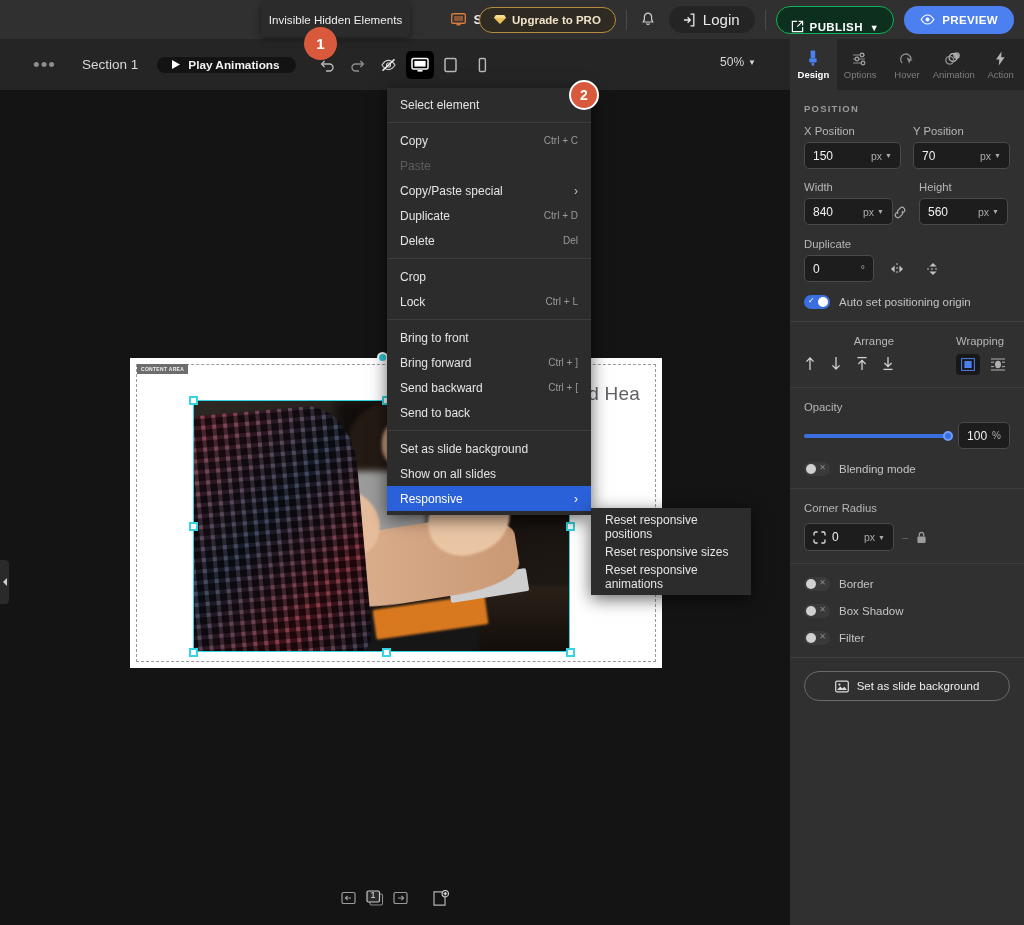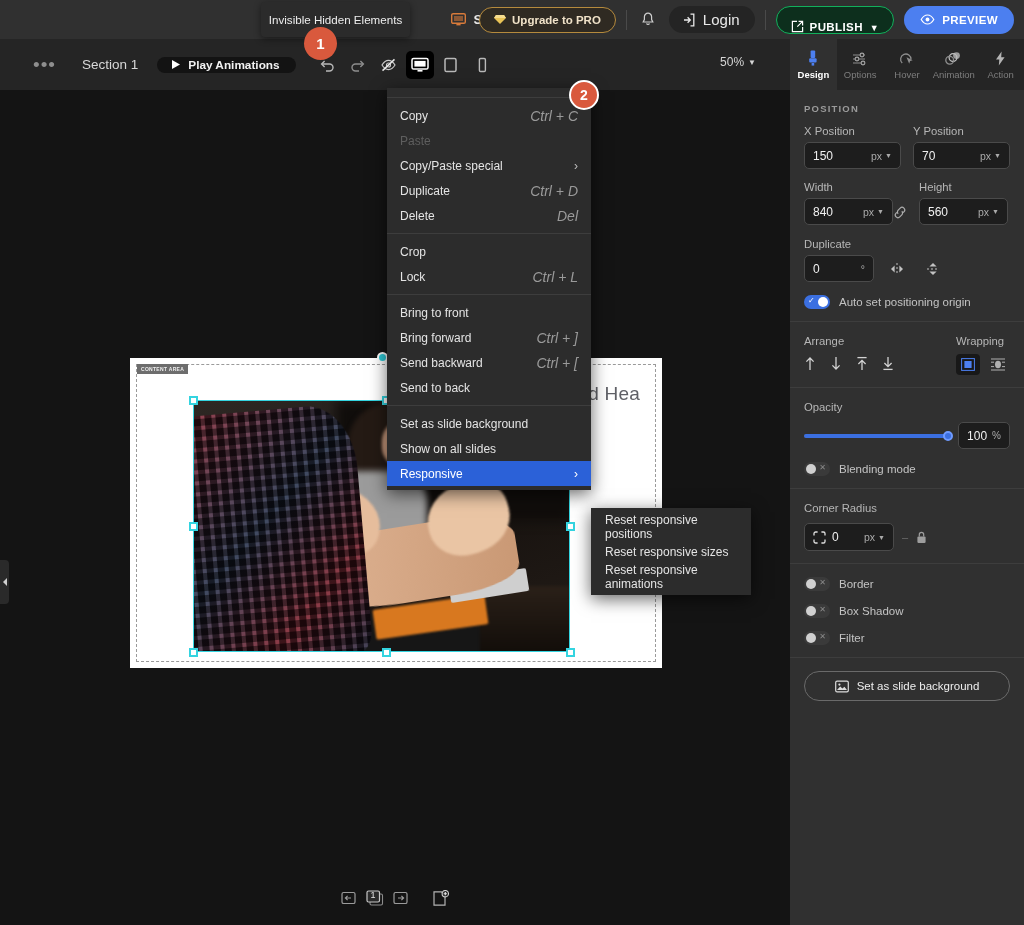--- a/index.html
+++ b/index.html
@@ -166,21 +166,21 @@
   
   .ctxmenu {
     position: absolute; left: 387px; top: 88px; width: 204px;
     background: #2c2c2c; z-index: 50; box-shadow: 0 4px 16px rgba(0,0,0,.6);
     padding: 4px 0 4px 0;
   }
   .cm-item {
     height: 25px; display: flex; align-items: center;
     padding: 0 13px; color: #e4e4e4; font-size: 12px; position: relative;
   }
-  .cm-item .sc { margin-left: auto; color: #9a9a9a; font-size: 14px; font-style: italic; }
+  .cm-item .sc { margin-left: auto; color: #9a9a9a; font-size: 10px; }
   .cm-item.disabled { color: #5e5e5e; }
   .cm-item.sel { background: #2b61d8; color: #ffffff; }
   .cm-item.sel .arw { color: #ffffff; }
   .cm-sep { height: 1px; background: #3d3d3d; margin: 5px 0; }
   .arw { margin-left: auto; color: #bdbdbd; font-size: 12px; }
   .submenu {
     position: absolute; left: 591px; top: 508px; width: 160px;
     background: #2c2c2c; z-index: 55; padding: 6px 0;
     box-shadow: 0 4px 16px rgba(0,0,0,.6);
   }
@@ -459,20 +459,23 @@
         <svg width="17" height="17" viewBox="0 0 17 17">
             <path d="M2 1.8h7.5l3.5 3.5v9.9H2z" fill="none" stroke="#b2b2b2" stroke-width="1.2"></path>
             <circle cx="13.3" cy="3.7" r="3.2" fill="#2a2a2a" stroke="#d2d2d2" stroke-width="1.1"></circle>
             <path d="M13.3 2.1v3.2M11.7 3.7h3.2" stroke="#e4e4e4" stroke-width="1.1"></path>
           </svg>
       </div>
     </div>
   </div>
 
   <div class="ctxmenu">
+    <div class="cm-item">
+      <span>Select element</span>
+    </div>
     <div class="cm-sep"></div>
     <div class="cm-item">
       <span>Copy</span>
       <span class="sc">Ctrl + C</span>
     </div>
     <div class="cm-item disabled">
       <span>Paste</span>
     </div>
     <div class="cm-item">
       <span>Copy/Paste special</span>
@@ -676,21 +679,21 @@
             <span class="chk">✓</span>
             <span class="knob"></span>
           </div>
         <span class="tgl-label">Auto set positioning origin</span>
       </div>
     </div>
 
     <div class="sec">
       <div class="arr-row">
         <div>
-          <div class="flabel" style="margin-bottom:9px;">Arrange</div>
+          <div class="flabel" style="margin-bottom:9px;text-align:right;">Arrange</div>
           <div class="arr-icons">
             <span>
                 <svg width="12" height="15" viewBox="0 0 12 15">
                   <path d="M6 14V2M2.4 5.6L6 2l3.6 3.6" fill="none" stroke="#d2d2d2" stroke-width="1.3"></path>
                 </svg>
               </span>
             <span>
                 <svg width="12" height="15" viewBox="0 0 12 15">
                   <path d="M6 1v12M2.4 9.4L6 13l3.6-3.6" fill="none" stroke="#d2d2d2" stroke-width="1.3"></path>
                 </svg>

